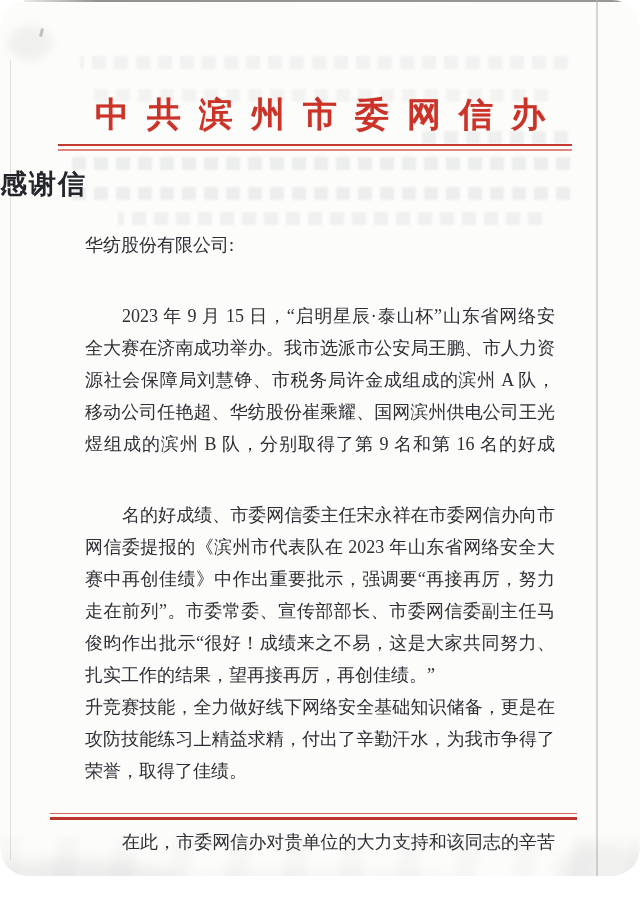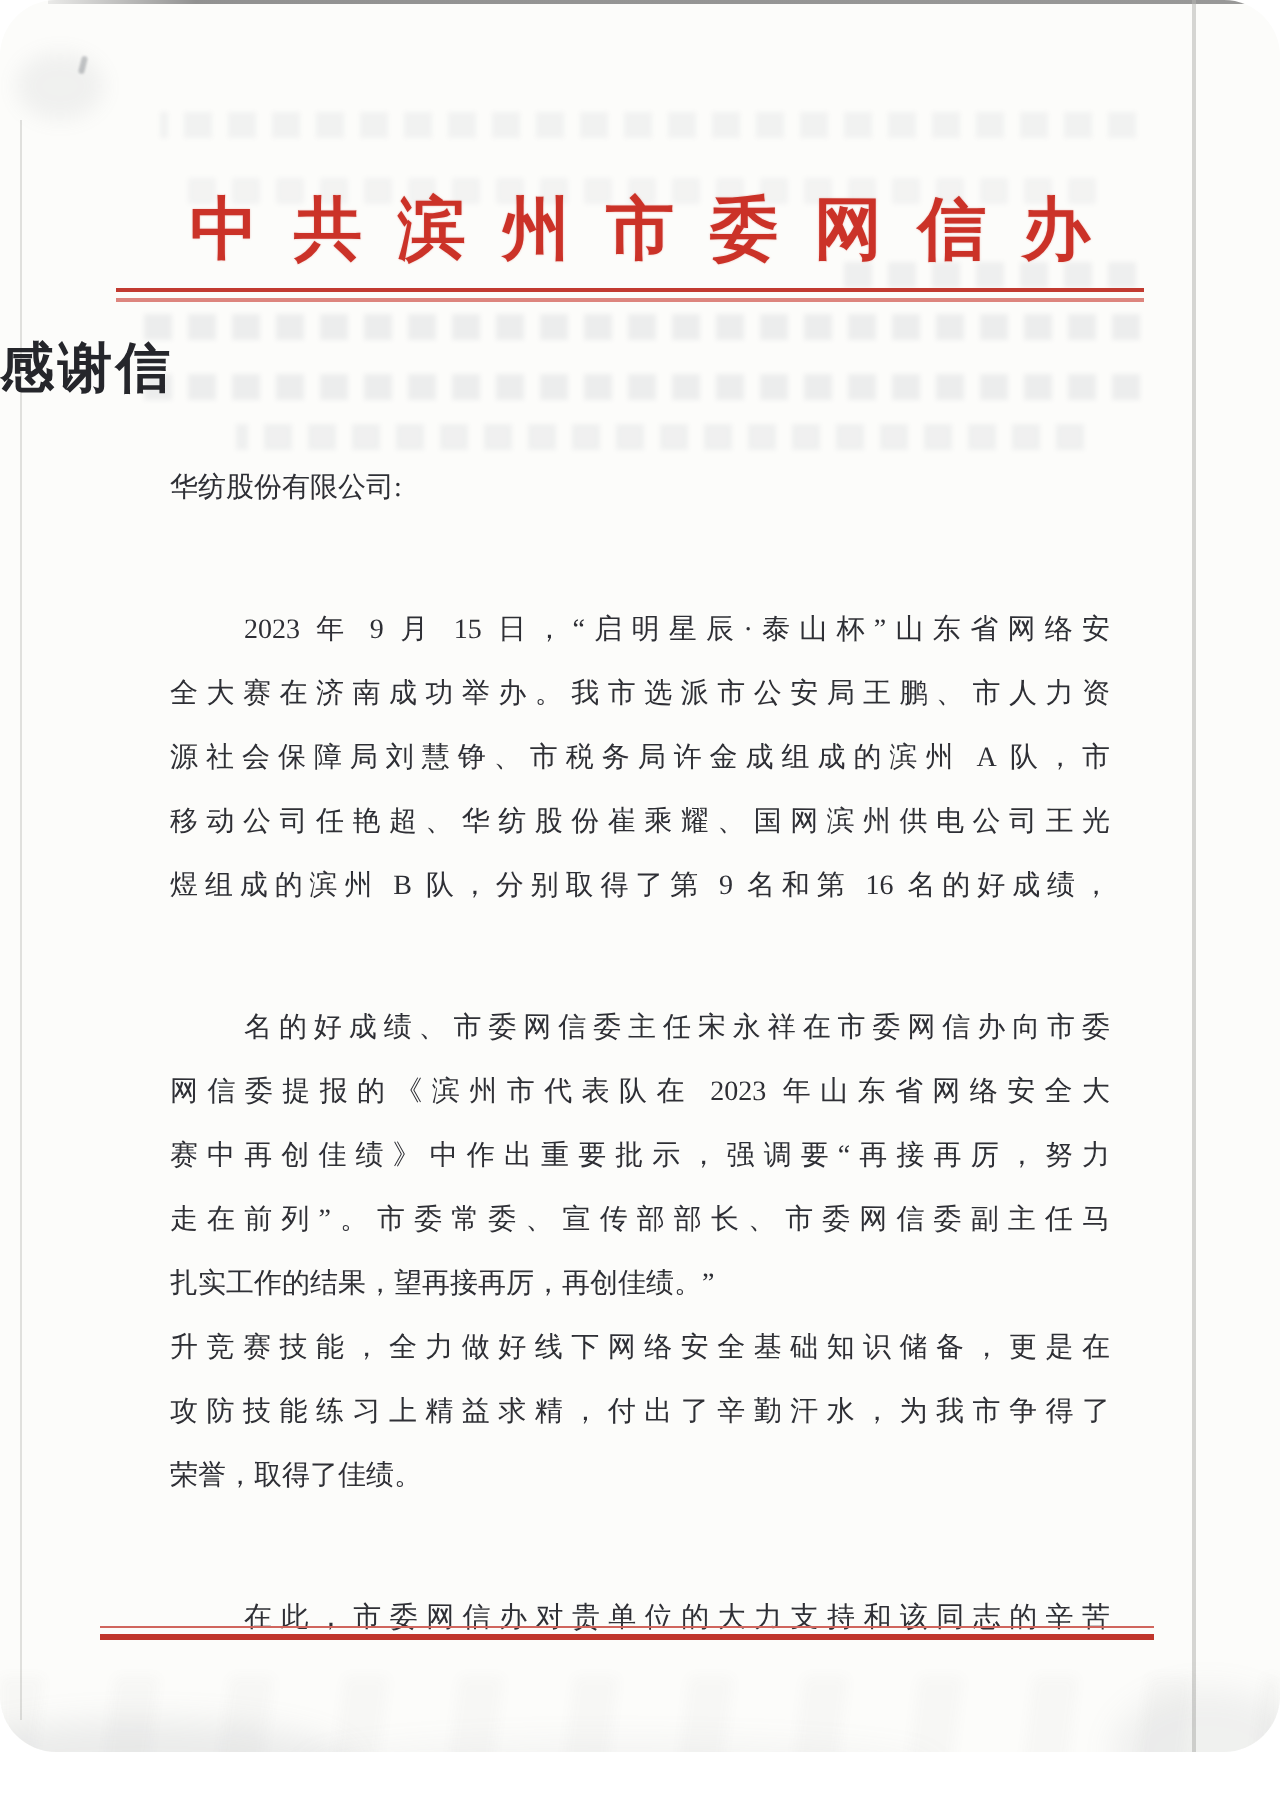--- a/index.html
+++ b/index.html
@@ -50,21 +50,21 @@
   .rule-a{top:144px;height:2.4px;background:#c23a30;}
   .rule-b{top:148.8px;height:2px;background:#dd857e;}
   
   .title{
     position:absolute;left:0;right:0;top:166px;text-align:left;
     font-size:27px;font-weight:bold;letter-spacing:2px;color:#25262b;
   }
   
   .body-text{
     position:absolute;left:85px;top:229px;width:470px;
-    font-size:14px;line-height:32px;color:#2e2f35;
+    font-size:18px;line-height:32px;color:#2e2f35;
   }
   .ln{height:32px;white-space:nowrap;}
   .fill{white-space:normal;text-align:justify;text-align-last:justify;text-justify:inter-ideograph;overflow:hidden;}
   .ind{text-indent:37px;margin-top:39px;}
   
   .rule-bot{position:absolute;left:50px;width:527px;}
   .rule-bot-a{top:812.5px;height:1.6px;background:#d0655d;}
   .rule-bot-b{top:816.5px;height:3px;background:#c0352b;}
 </style>
 </head>
@@ -95,20 +95,21 @@
     <div class="ln">华纺股份有限公司:</div>
     <div class="ln fill ind">2023 年 9 月 15 日，“启明星辰·泰山杯”山东省网络安</div>
     <div class="ln fill">全大赛在济南成功举办。我市选派市公安局王鹏、市人力资</div>
     <div class="ln fill">源社会保障局刘慧铮、市税务局许金成组成的滨州 A 队，市</div>
     <div class="ln fill">移动公司任艳超、华纺股份崔乘耀、国网滨州供电公司王光</div>
     <div class="ln fill">煜组成的滨州 B 队，分别取得了第 9 名和第 16 名的好成绩，</div>
     <div class="ln fill ind">名的好成绩、市委网信委主任宋永祥在市委网信办向市委</div>
     <div class="ln fill">网信委提报的《滨州市代表队在 2023 年山东省网络安全大</div>
     <div class="ln fill">赛中再创佳绩》中作出重要批示，强调要“再接再厉，努力</div>
     <div class="ln fill">走在前列”。市委常委、宣传部部长、市委网信委副主任马</div>
+    <div class="ln fill">俊昀作出批示“很好！成绩来之不易，这是大家共同努力、</div>
     <div class="ln">扎实工作的结果，望再接再厉，再创佳绩。”</div>
     <div class="ln fill">升竞赛技能，全力做好线下网络安全基础知识储备，更是在</div>
     <div class="ln fill">攻防技能练习上精益求精，付出了辛勤汗水，为我市争得了</div>
     <div class="ln">荣誉，取得了佳绩。</div>
     <div class="ln fill ind">在此，市委网信办对贵单位的大力支持和该同志的辛苦</div>
   </div>
 
   <div class="rule-bot rule-bot-a"></div>
   <div class="rule-bot rule-bot-b"></div>
 

